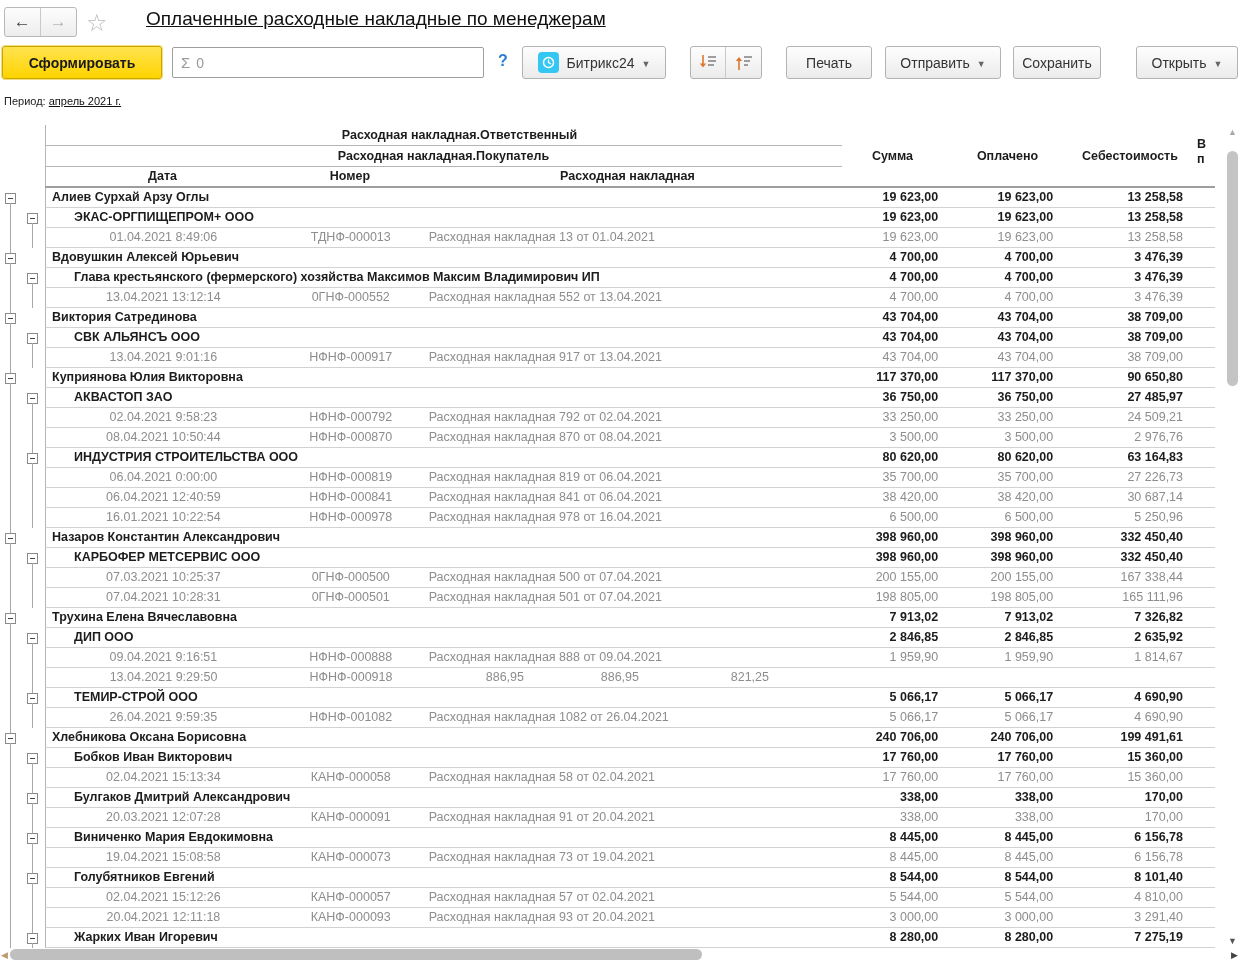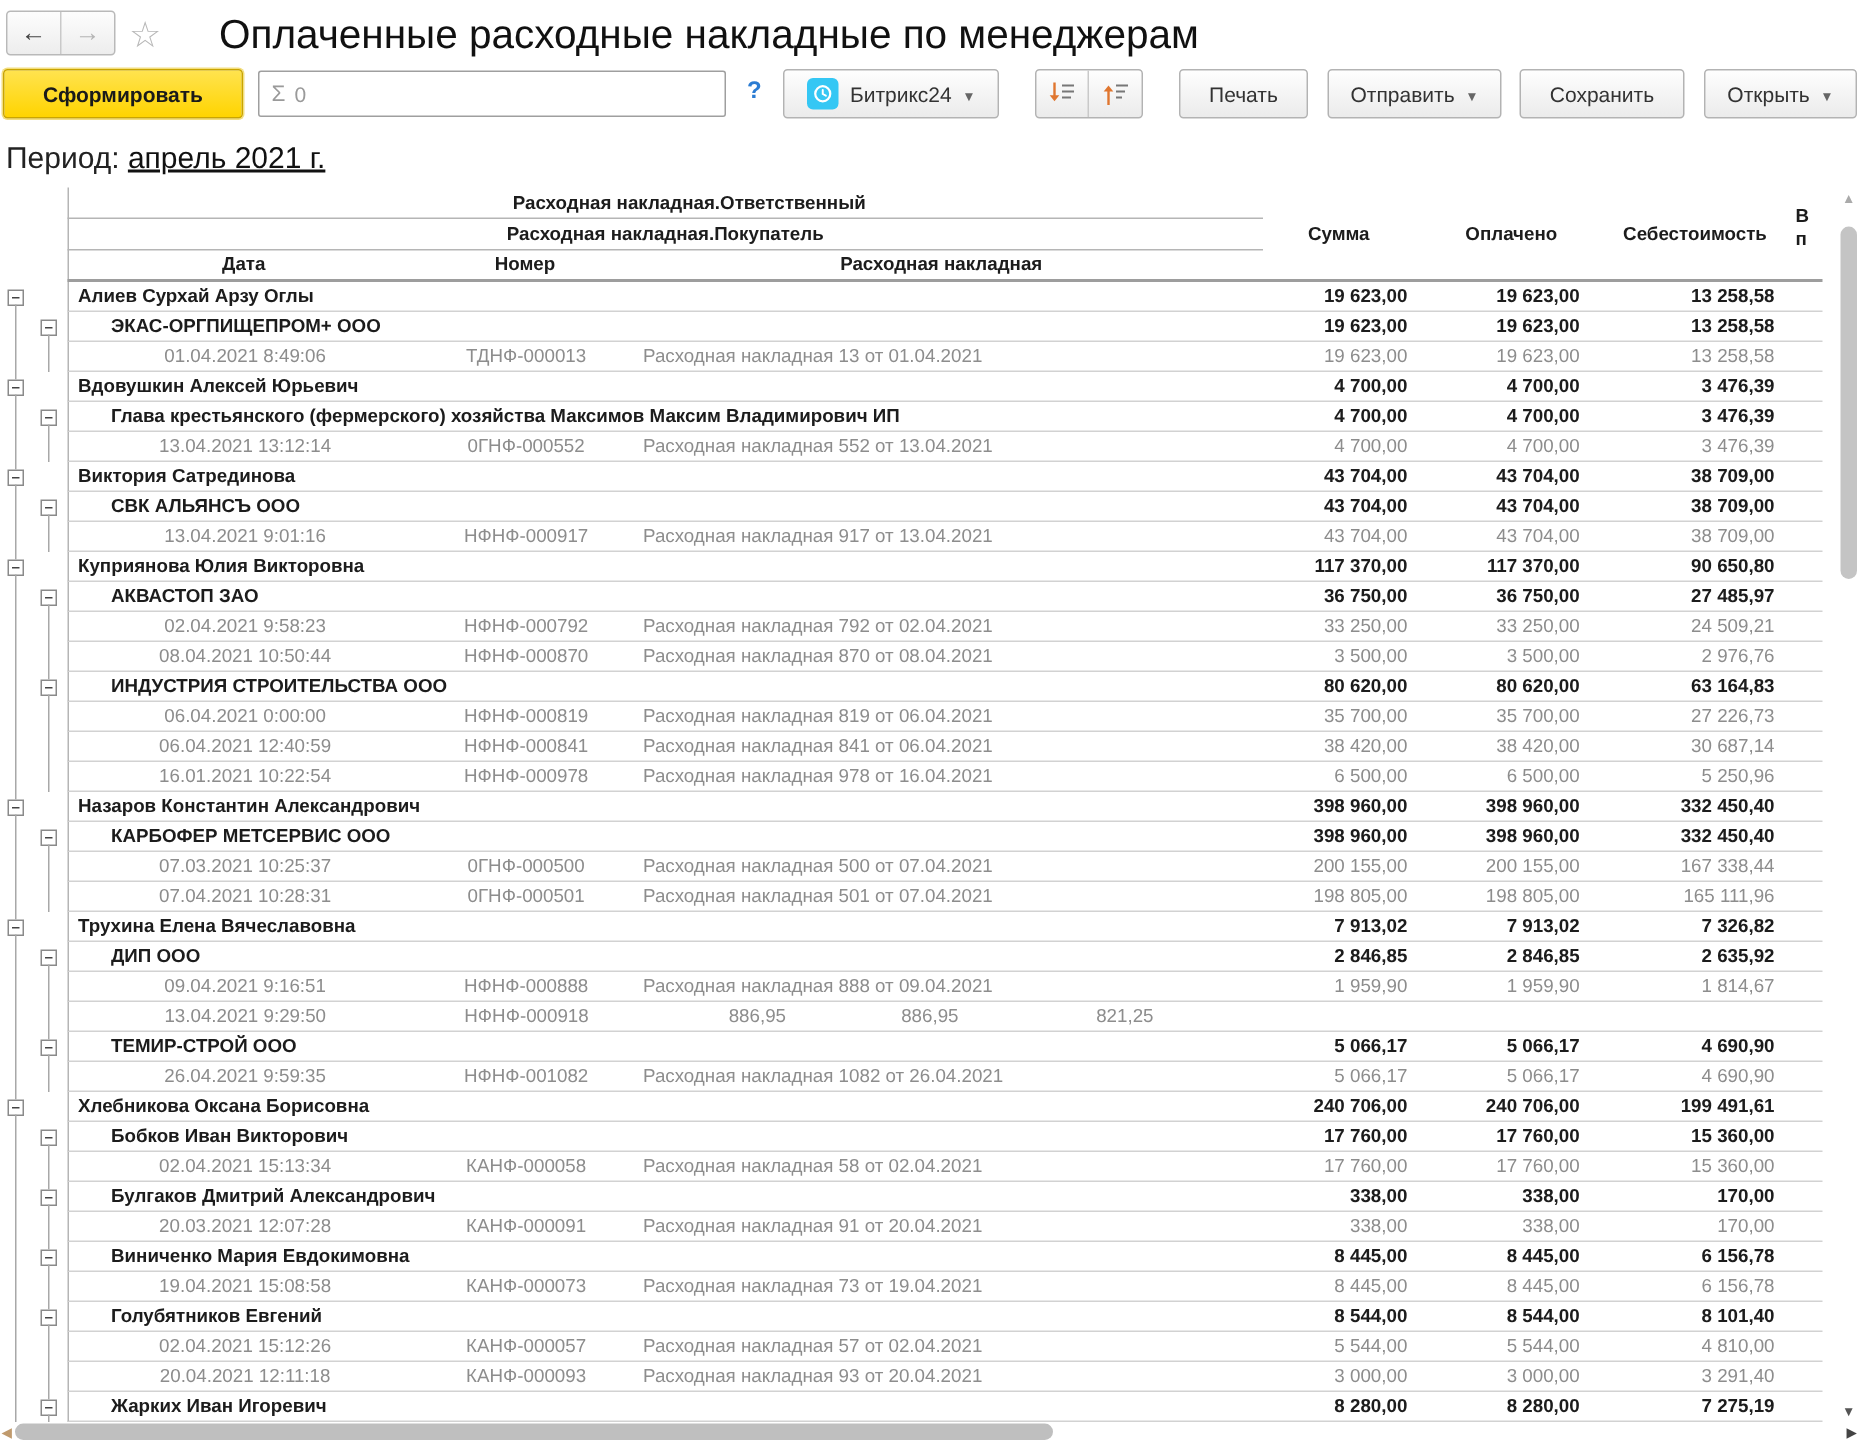--- a/index.html
+++ b/index.html
@@ -11,21 +11,21 @@
   .abs { position:absolute; }
 
   
   .navgrp { left:4px; top:7px; width:73px; height:30px; border:1px solid #b9b9b9;
     border-radius:3px; background:linear-gradient(#fdfdfd,#ededed); display:flex; }
   .navbtn { width:50%; display:flex; align-items:center; justify-content:center;
     font-size:17px; cursor:pointer; }
   .navbtn.back { border-right:1px solid #c9c9c9; color:#444; }
   .navbtn.fwd { color:#b5b5b5; }
   .star { left:86px; top:9px; font-size:24px; color:#b8b8b8; }
-  .title { left:146px; top:8px; font-size:27px; color:#111; white-space:nowrap; }
+  .title { left:146px; top:8px; font-size:19px; color:#111; white-space:nowrap;text-decoration:underline; }
 
   
   .btn { position:absolute; top:46px; height:33px; border:1px solid #b3b3b3; border-radius:3px;
     background:linear-gradient(#fefefe,#ebebeb); color:#333; font-size:14px;
     display:flex; align-items:center; justify-content:center; padding:0 16px; cursor:pointer; white-space:nowrap; }
   .btn .caret { font-size:9px; color:#666; margin-left:7px; padding-top:2px; }
   .btn-generate { left:2px; width:160px; background:linear-gradient(#ffe34f,#ffd400);
     border:1px solid #caa500; box-shadow:0 0 0 1px #f3de7e; font-weight:bold; color:#1a1a1a; }
   .sum-input { left:172px; top:47px; width:312px; height:31px; border:1px solid #9f9f9f;
     border-radius:2px; background:#fff; display:flex; align-items:center; padding:0 8px;
@@ -34,25 +34,25 @@
   .help { left:498px; top:52px; font-size:16px; font-weight:bold; color:#2b7cd3; cursor:pointer; }
   .btn-bitrix { left:522px; width:144px; }
   .bx-icon { width:21px; height:21px; border-radius:4px; background:#35c7f4; margin-right:8px;
     display:flex; align-items:center; justify-content:center; flex:none; }
   .sortgrp { left:690px; top:46px; width:72px; height:33px; border:1px solid #b3b3b3;
     border-radius:3px; background:linear-gradient(#fefefe,#ebebeb); display:flex; }
   .sortbtn { width:50%; display:flex; align-items:center; justify-content:center; cursor:pointer; }
   .sortbtn.first { border-right:1px solid #c9c9c9; }
   .btn-print { left:786px; width:86px; }
   .btn-send { left:885px; width:116px; }
-  .btn-save { left:1013px; width:110px; }
+  .btn-save { left:1013px; width:88px; }
   .btn-open { left:1136px; width:102px; }
 
   
-  .period { left:4px; top:95px; font-size:20px; color:#222; }
+  .period { left:4px; top:95px; font-size:11px; color:#222; }
   .period a { color:#111; text-decoration:underline; cursor:pointer; }
 
   
   .grid { left:0; top:125px; width:1215px; height:823px; }
   .ghead { position:absolute; left:0; top:0; width:1215px; height:63px; font-weight:bold; font-size:12.5px; }
   .ghead .vline { position:absolute; left:45px; top:0; width:1px; height:63px; background:#b5b5b5; }
   .h1,.h2 { position:absolute; left:45px; width:797px; height:21px; line-height:20px;
     text-align:center; border-bottom:1px solid #b5b5b5; white-space:nowrap; }
   .h1 { top:0;padding-left:32px; } .h2 { top:21px; }
   .h3c { position:absolute; top:42px; height:19px; line-height:19px; text-align:center; white-space:nowrap; }

